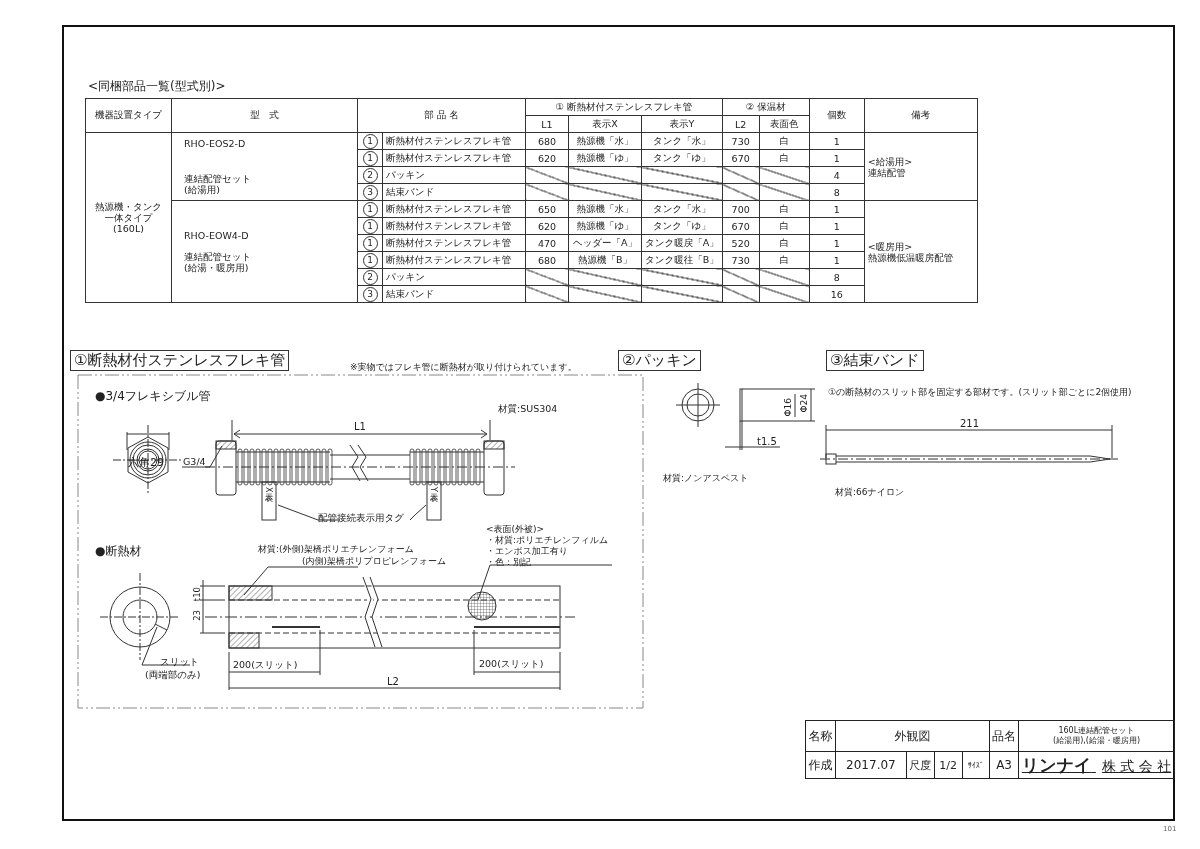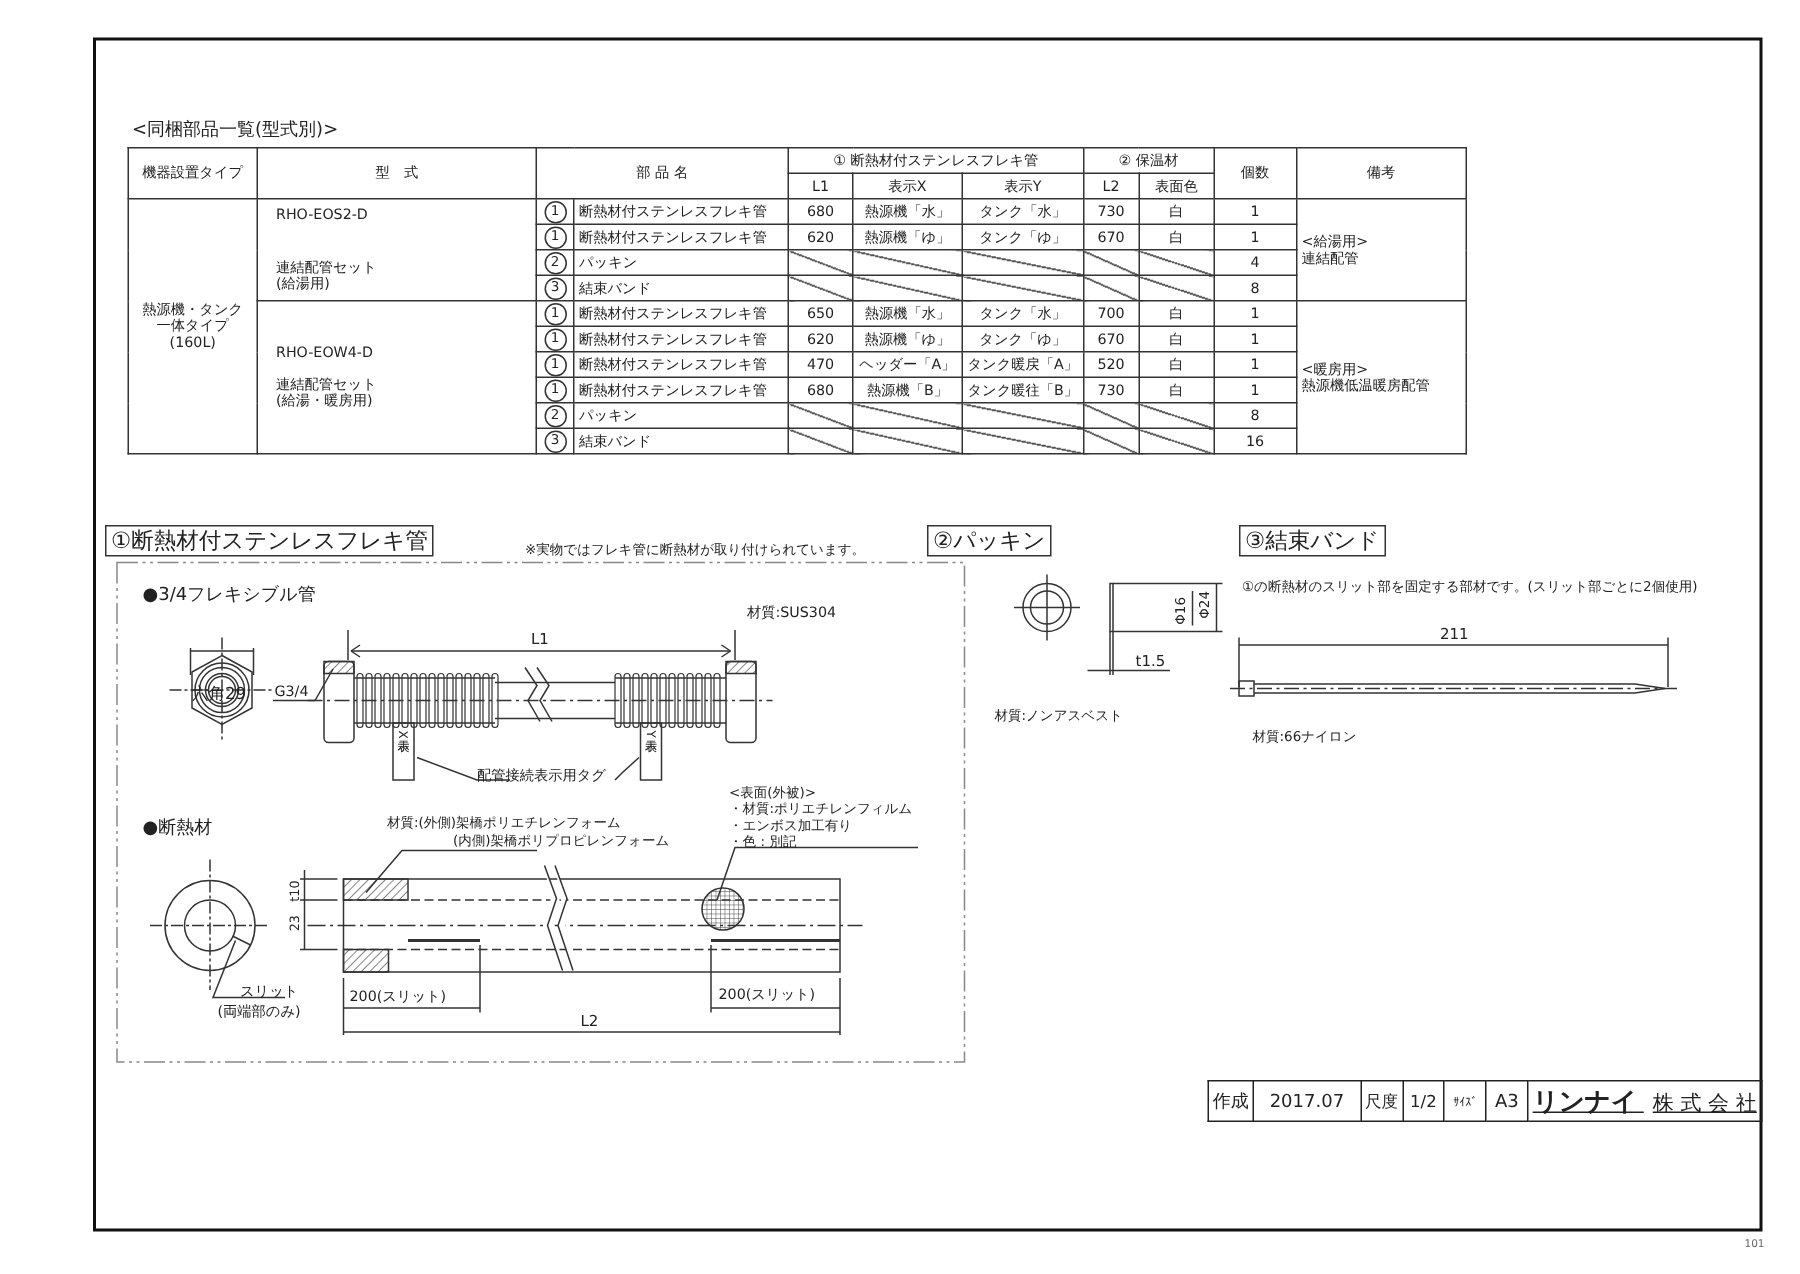--- a/index.html
+++ b/index.html
@@ -366,20 +366,29 @@
   <colgroup>
     <col style="width:30px">
       <col style="width:72px">
       <col style="width:28px">
       <col style="width:28px">
       <col style="width:28px">
       <col style="width:28px">
       <col style="width:156px">
   </colgroup>
   <tbody>
+      <tr style="height:31px;">
+    <td style="font-size:12px;">名称</td>
+    <td colspan="4" style="font-size:12px;">外観図</td>
+    <td style="font-size:12px;">品名</td>
+    <td style="font-size:8px;line-height:10px;">
+      <div>160L連結配管セット</div>
+      <div>(給湯用),(給湯・暖房用)</div>
+    </td>
+  </tr>
   <tr style="height:27px;margin-left:20px;">
     <td style="font-size:12px;">作成</td>
     <td style="font-size:12px;">2017.07</td>
     <td style="font-size:11px;">尺度</td>
     <td style="font-size:11px;">1/2</td>
     <td style="font-size:8px;">ｻｲｽﾞ</td>
     <td style="font-size:12px;">A3</td>
     <td style="font-size:14px;text-decoration:underline;">
       <span style="font-weight:900;font-size:17px;">リンナイ</span>
       <span style="margin-left:6px;">株 式 会 社</span>

